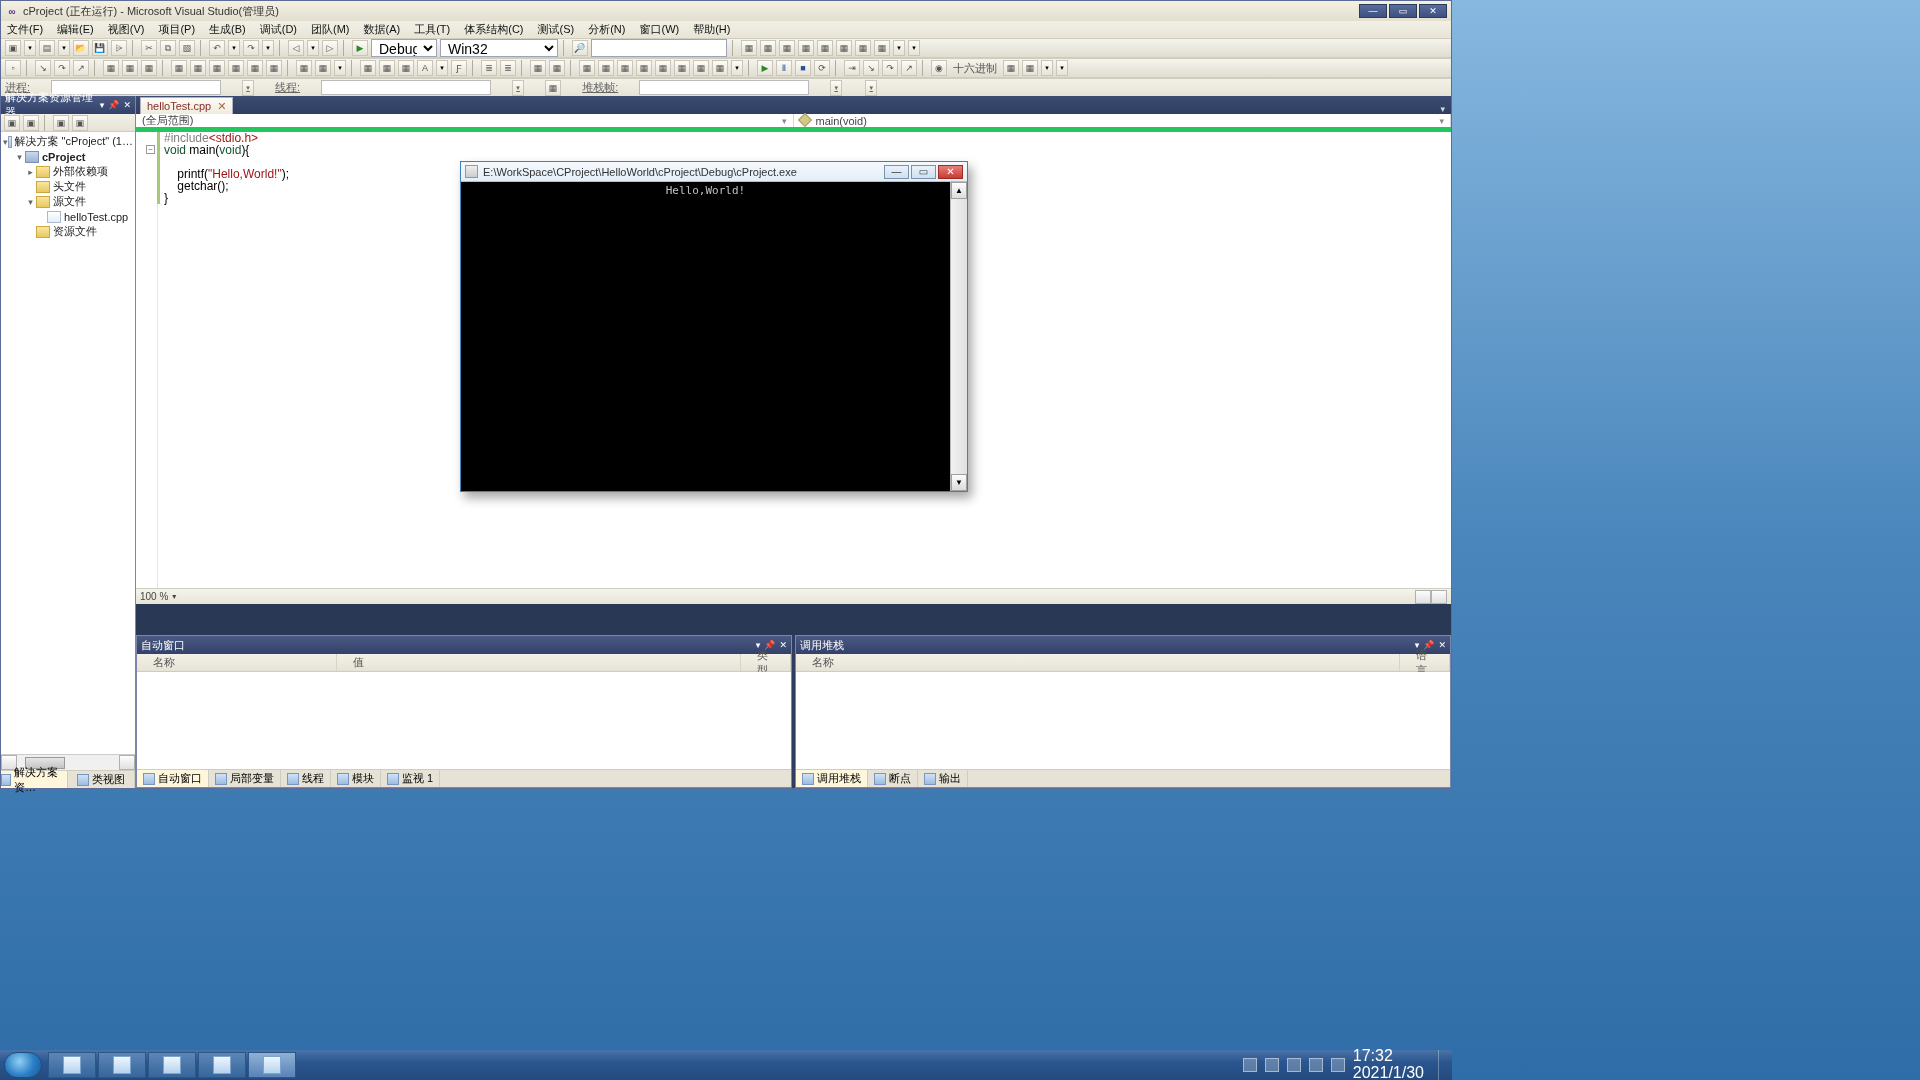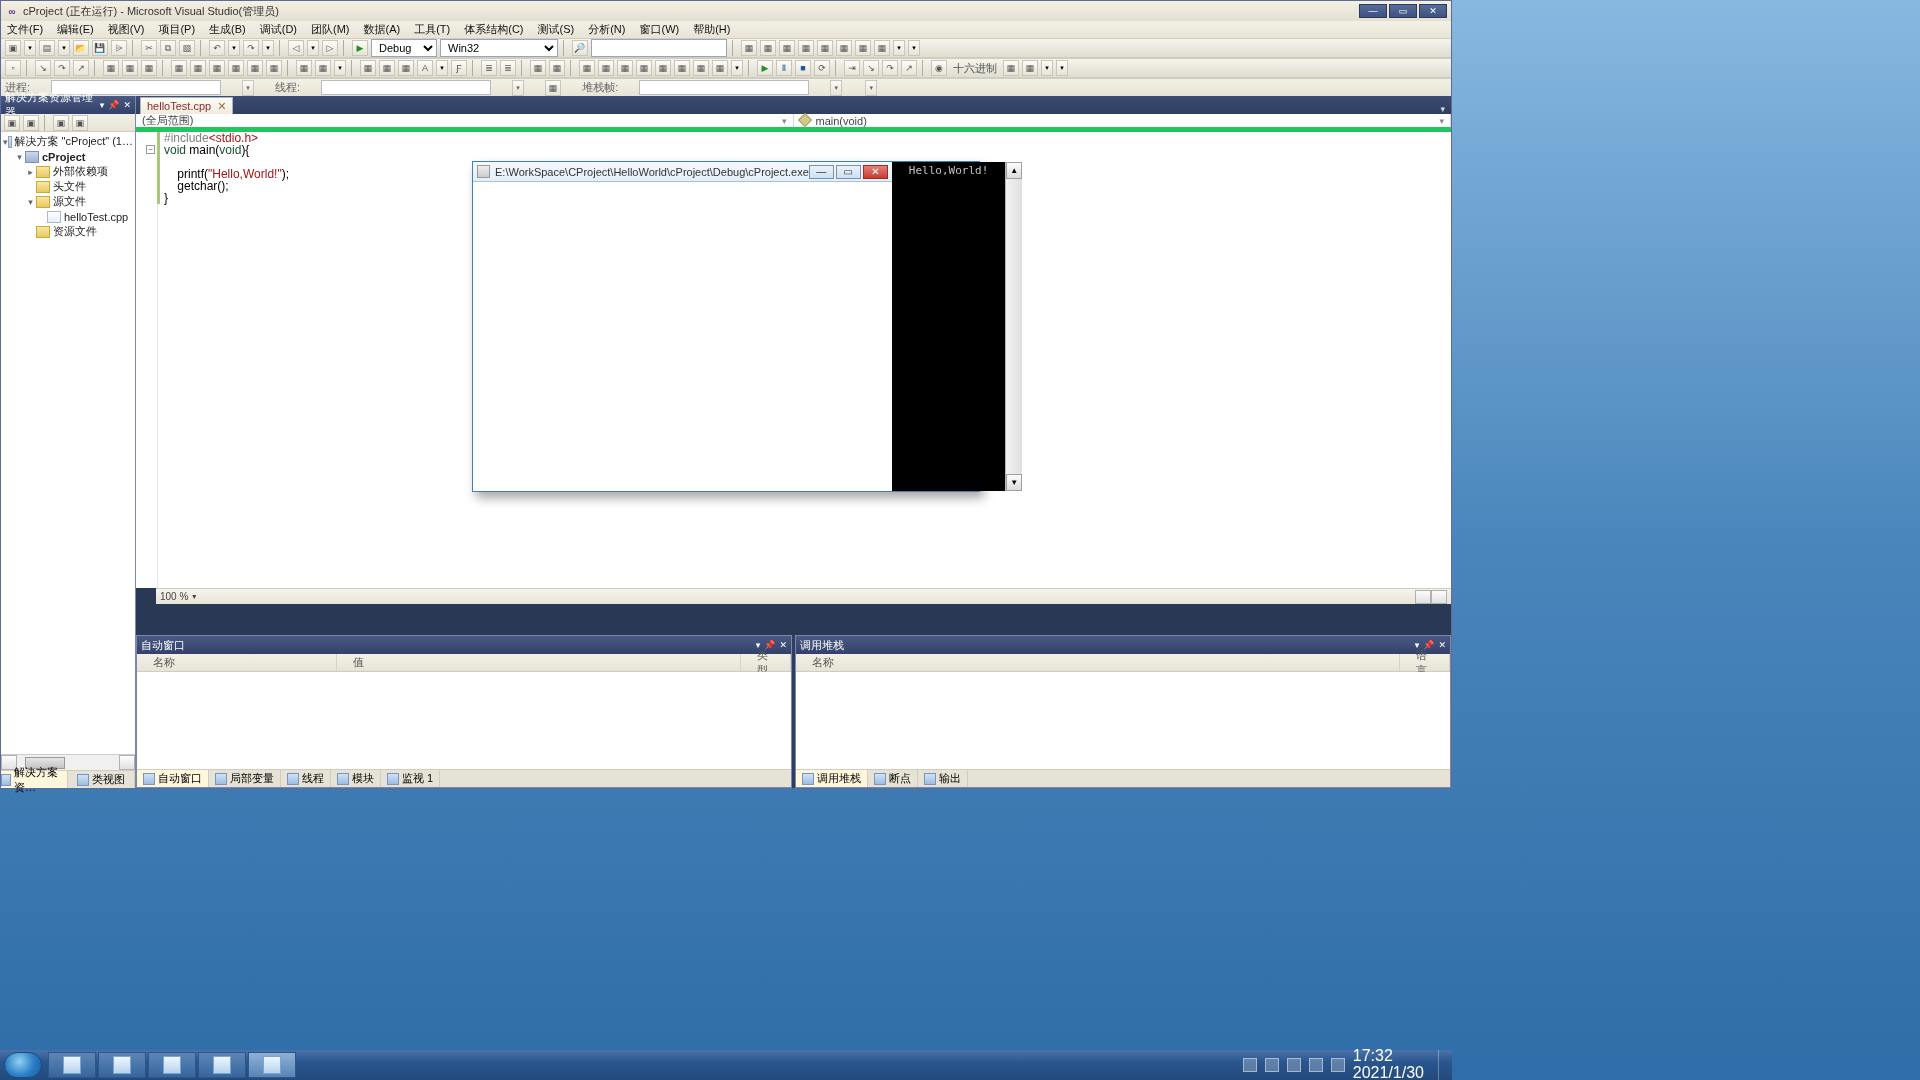--- a/index.html
+++ b/index.html
@@ -9,21 +9,21 @@
 .vs { width:1452px; height:789px; background:linear-gradient(#d6dbec,#c8d0e6); display:flex; flex-direction:column; border:1px solid #5d6b99; }
 .vs-titlebar { height:20px; background:linear-gradient(#f5f1e2,#e2dfd0); display:flex; align-items:center; padding:0 4px; font-size:11px; color:#333; }
 .vs-titlebar .icon { width:14px; height:14px; margin-right:4px; display:inline-flex; align-items:center; justify-content:center; color:#5c2d91; font-weight:bold; font-size:10px; }
 .vs-titlebar .controls { margin-left:auto; display:flex; gap:2px; }
 .vs-titlebar .controls span { width:28px; height:14px; background:linear-gradient(#5a6e9e,#3d5080); border:1px solid #2d3a5a; display:inline-flex; align-items:center; justify-content:center; color:#fff; font-size:9px; cursor:pointer; }
 .vs-menu { height:17px; display:flex; align-items:center; padding:0 6px; font-size:11px; color:#111; background:linear-gradient(#f2f0e6,#e8e4d6); }
 .vs-menu span { margin-right:14px; cursor:pointer; }
 .vs-toolbar { height:20px; background:linear-gradient(#f5f4ec,#e0ddd0); border-top:1px solid #cfccc0; border-bottom:1px solid #cfccc0; display:flex; align-items:center; padding:0 4px; gap:3px; font-size:11px; }
 .tbtn { width:16px; height:16px; background:linear-gradient(#fdfcf7,#e6e3d6); border:1px solid #c9c6b9; display:inline-flex; align-items:center; justify-content:center; font-size:9px; color:#555; cursor:pointer; }
 .tdd { width:12px; height:16px; background:linear-gradient(#fdfcf7,#e6e3d6); border:1px solid #c9c6b9; display:inline-flex; align-items:center; justify-content:center; font-size:7px; }
-.tsel { height:18px; border:1px solid #9da4b8; background:#fff; font-size:11px; padding:0 3px; }
+.tsel { height:18px; border:1px solid #9da4b8; background:#fff; font-size:14px; padding:0 3px; }
 .tsep { width:4px; height:16px; border-left:1px solid #b0ad9f; margin:0 2px; }
 .vs-body { flex:1; display:flex; background:#293955; min-height:0; }
 
 
 .solpane { width:135px; display:flex; flex-direction:column; background:#fff; border-right:1px solid #7b87a8; }
 .pane-title { height:18px; background:linear-gradient(#4a5a82,#33416a); color:#fff; font-size:11px; display:flex; align-items:center; padding:0 4px; }
 .pane-title .pt-ctrls { margin-left:auto; display:flex; gap:4px; font-size:9px; }
 .pane-toolbar { height:18px; background:linear-gradient(#f3f1e7,#e6e3d6); border-bottom:1px solid #cfccc0; display:flex; align-items:center; gap:3px; padding:0 3px; }
 .tree { flex:1; background:#fff; font-size:11px; color:#222; padding:2px 2px; overflow:hidden; }
 .tree .node { display:flex; align-items:center; height:15px; white-space:nowrap; }
@@ -53,45 +53,45 @@
 .navbar .half { flex:1; display:flex; align-items:center; padding:0 6px; border-right:1px solid #d4d7e0; color:#444; justify-content:space-between; }
 .cube { width:10px;height:10px;background:#d2c98a;border:1px solid #a89d55;transform:rotate(45deg);display:inline-block;margin-right:6px; }
 .code { flex:1; background:#fff; position:relative; font-family:SimSun,Consolas,monospace; font-size:12px; line-height:12px; }
 .code .gutter { position:absolute; left:0; top:0; bottom:0; width:22px; border-right:1px solid #e6e6e6; }
 .code .chg { position:absolute; left:21px; top:0; width:3px; height:72px; background:#a6c878; }
 .code pre { position:absolute; left:28px; top:0; white-space:pre; color:#000; }
 .code .kw { color:#14532d; }
 .code .str { color:#a31515; }
 .code .inc { color:#808080; }
 .code .expander { position:absolute; left:10px; width:9px;height:9px;border:1px solid #999;background:#fff;font-size:8px;line-height:7px;text-align:center;color:#666; }
-.zoombar { height:16px; background:linear-gradient(#f5f4ec,#e7e4d7); border-top:1px solid #cfccc0; display:flex; align-items:center; font-size:10px; color:#444; padding:0 4px;margin-left:20px; }
+.zoombar { height:16px; background:linear-gradient(#f5f4ec,#e7e4d7); border-top:1px solid #cfccc0; display:flex; align-items:center; font-size:10px; color:#444; padding:0 4px; }
 .zoombar .arrbtn { width:16px;height:14px;background:linear-gradient(#fdfdfd,#e0e0e0);border:1px solid #b0b0b0;margin-left:auto; }
 
 
 .bottompanes { height:153px; display:flex; background:#2f3e60;margin-top:31px; }
 .bpane { display:flex; flex-direction:column; background:#fff; border:1px solid #7b87a8; }
 .bpane.left { flex:1; margin-right:3px; }
 .bpane.right { flex:1; }
 .bpane .hdr { height:18px; background:linear-gradient(#f3f1e7,#e6e3d6); border-bottom:1px solid #cfccc0; display:flex; font-size:11px; color:#555; }
 .bpane .hdr .col { padding:0 16px; border-right:1px solid #d8d5c8; display:flex; align-items:center; }
 .bpane .body { flex:1; background:#fff; }
 .bpane .tabs { height:18px; display:flex; background:#e6e3d6; border-top:1px solid #cfccc0; }
 .bpane .tabs .t { display:flex; align-items:center; gap:3px; padding:0 6px; font-size:11px; border-right:1px solid #cfccc0; cursor:pointer; }
 .bpane .tabs .t.active { background:#fff7dc; }
 
 
-.procrow { height:18px; display:flex; align-items:center; background:linear-gradient(#f3f1e7,#e6e3d6); border-top:1px solid #cfccc0; font-size:11px; color:#666; padding:0 4px; gap:21px; }
+.procrow { height:18px; display:flex; align-items:center; background:linear-gradient(#f3f1e7,#e6e3d6); border-top:1px solid #cfccc0; font-size:11px; color:#666; padding:0 4px; gap:21px;text-decoration:underline; }
 .procrow .sel { flex:0 0 170px; height:15px; border:1px solid #bbb; background:#fff; }
 
 
 .vs-status { height:19px; background:linear-gradient(#4e5f8c,#33436c); color:#fff; font-size:11px; display:flex; align-items:center; padding:0 8px; }
 .vs-status .grp { margin-left:auto; display:flex; gap:40px; }
 
 
-.console { position:absolute; left:472px; top:161px; width:508px; height:331px; background:#fff; border:1px solid #3f80b5; box-shadow:4px 6px 10px rgba(0,0,0,.35); display:flex; flex-direction:row; }
+.console { position:absolute; left:460px; top:161px; width:508px; height:331px; background:#fff; border:1px solid #3f80b5; box-shadow:4px 6px 10px rgba(0,0,0,.35); display:flex; flex-direction:column;text-align:center; }
 .console .ct { height:20px; display:flex; align-items:center; font-size:11px; color:#333; padding:0 4px; background:linear-gradient(#f5f9fd,#e2eef8); border-bottom:1px solid #a8c2da; }
 .console .ct .cico { width:13px;height:13px;margin-right:5px;background:linear-gradient(#eee,#ccc);border:1px solid #999; }
 .console .ct .cctrls { margin-left:auto; display:flex; gap:2px; }
 .console .ct .cctrls span { width:25px; height:14px; border:1px solid #7a92ac; background:linear-gradient(#eaf2fa,#cde0f0); display:inline-flex; align-items:center; justify-content:center; font-size:10px; cursor:pointer; }
 .console .ct .cctrls span.close { background:linear-gradient(#e77f7a,#c83c32); color:#fff; border-color:#9b2b23; }
 .console .cbody { flex:1; display:flex; }
 .console .cout { flex:1; background:#000; color:#c0c0c0; font-family:"NSimSun",Consolas,monospace; font-size:11px; padding:2px 17px; white-space:pre; }
 .console .csb { width:17px; background:linear-gradient(90deg,#f2f2f2,#e0e0e0); border-left:1px solid #b8b8b8; display:flex; flex-direction:column; }
 .console .csb .btn { height:17px; border:1px solid #a0a0a0; background:linear-gradient(#fdfdfd,#dcdcdc); font-size:8px; display:flex; align-items:center; justify-content:center; }
 .console .csb .track { flex:1; }

